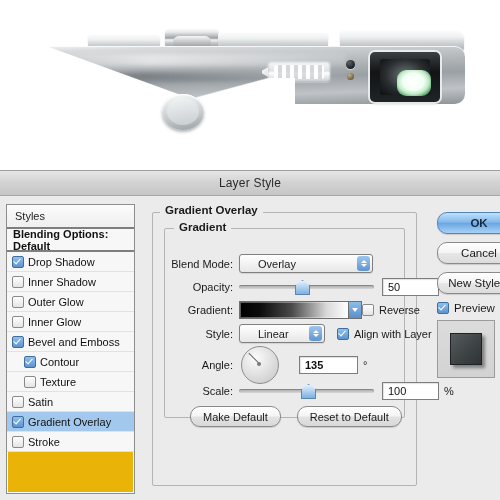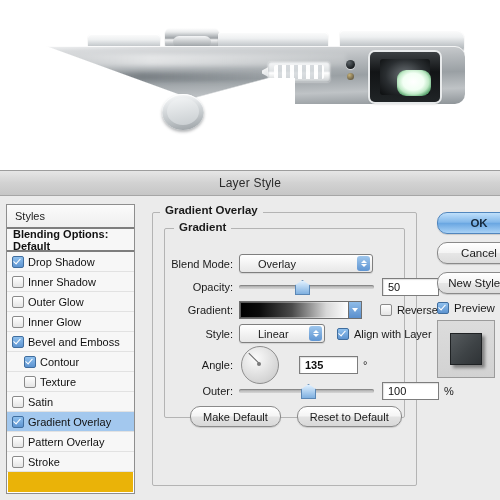--- a/index.html
+++ b/index.html
@@ -357,24 +357,20 @@
         <div class="st-row">
           <span class="cbx"></span>
           <span class="lbl">Satin</span>
         </div>
         <div class="st-row sel">
           <span class="cbx on"></span>
           <span class="lbl">Gradient Overlay</span>
         </div>
         <div class="st-row">
           <span class="cbx"></span>
-          <span class="lbl">Pattern Overlay</span>
-        </div>
-        <div class="st-row">
-          <span class="cbx"></span>
           <span class="lbl">Stroke</span>
         </div>
       </div>
 
       <div class="grp-outer"></div>
       <div class="grp-outer-title">Gradient Overlay</div>
       <div class="grp-inner"></div>
       <div class="grp-inner-title">Gradient</div>
 
       <div class="row" style="left:160px;top:58px;">
@@ -401,21 +397,21 @@
       </div>
 
       <div class="row" style="left:160px;top:105px;">
         <span class="rlabel" style="width:73px;">Gradient:</span>
         <div style="display:flex;margin-left:6px;">
           <div class="grad-swatch"></div>
           <div class="grad-arrow">
               <i></i>
             </div>
         </div>
-        <div class="chk" style="margin-left:18px;justify-content:center;">
+        <div class="chk" style="margin-left:0;justify-content:center;">
           <span class="cbx"></span>
           <span>Reverse</span>
         </div>
       </div>
 
       <div class="row" style="left:160px;top:128px;">
         <span class="rlabel" style="width:73px;">Style:</span>
         <div class="sel-box" style="width:66px;margin-left:6px;">
           <span>Linear</span>
           <span class="stepper">
@@ -436,21 +432,21 @@
           <div class="dialneedle"></div>
           <div class="dialdot"></div>
         </div>
         <div class="num" style="margin-left:20px;width:52px;font-weight:bold;">
           <span>135</span>
         </div>
         <span class="unit">°</span>
       </div>
 
       <div class="row" style="left:160px;top:186px;">
-        <span class="rlabel" style="width:73px;">Outer:</span>
+        <span class="rlabel" style="width:73px;">Scale:</span>
         <div class="slider" style="margin-left:6px;">
           <div class="track"></div>
           <div class="knob" style="left:62px;"></div>
         </div>
         <div class="num" style="margin-left:8px;">
           <span>100</span>
         </div>
         <span class="unit">%</span>
       </div>
 

